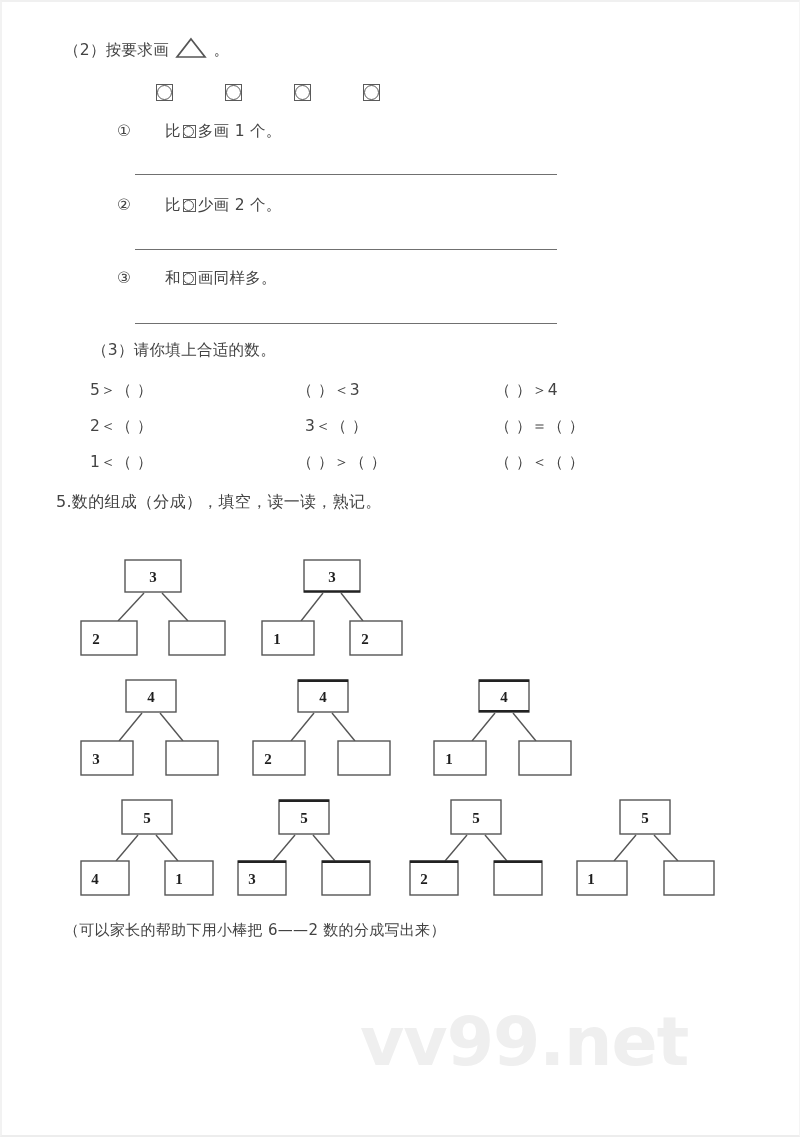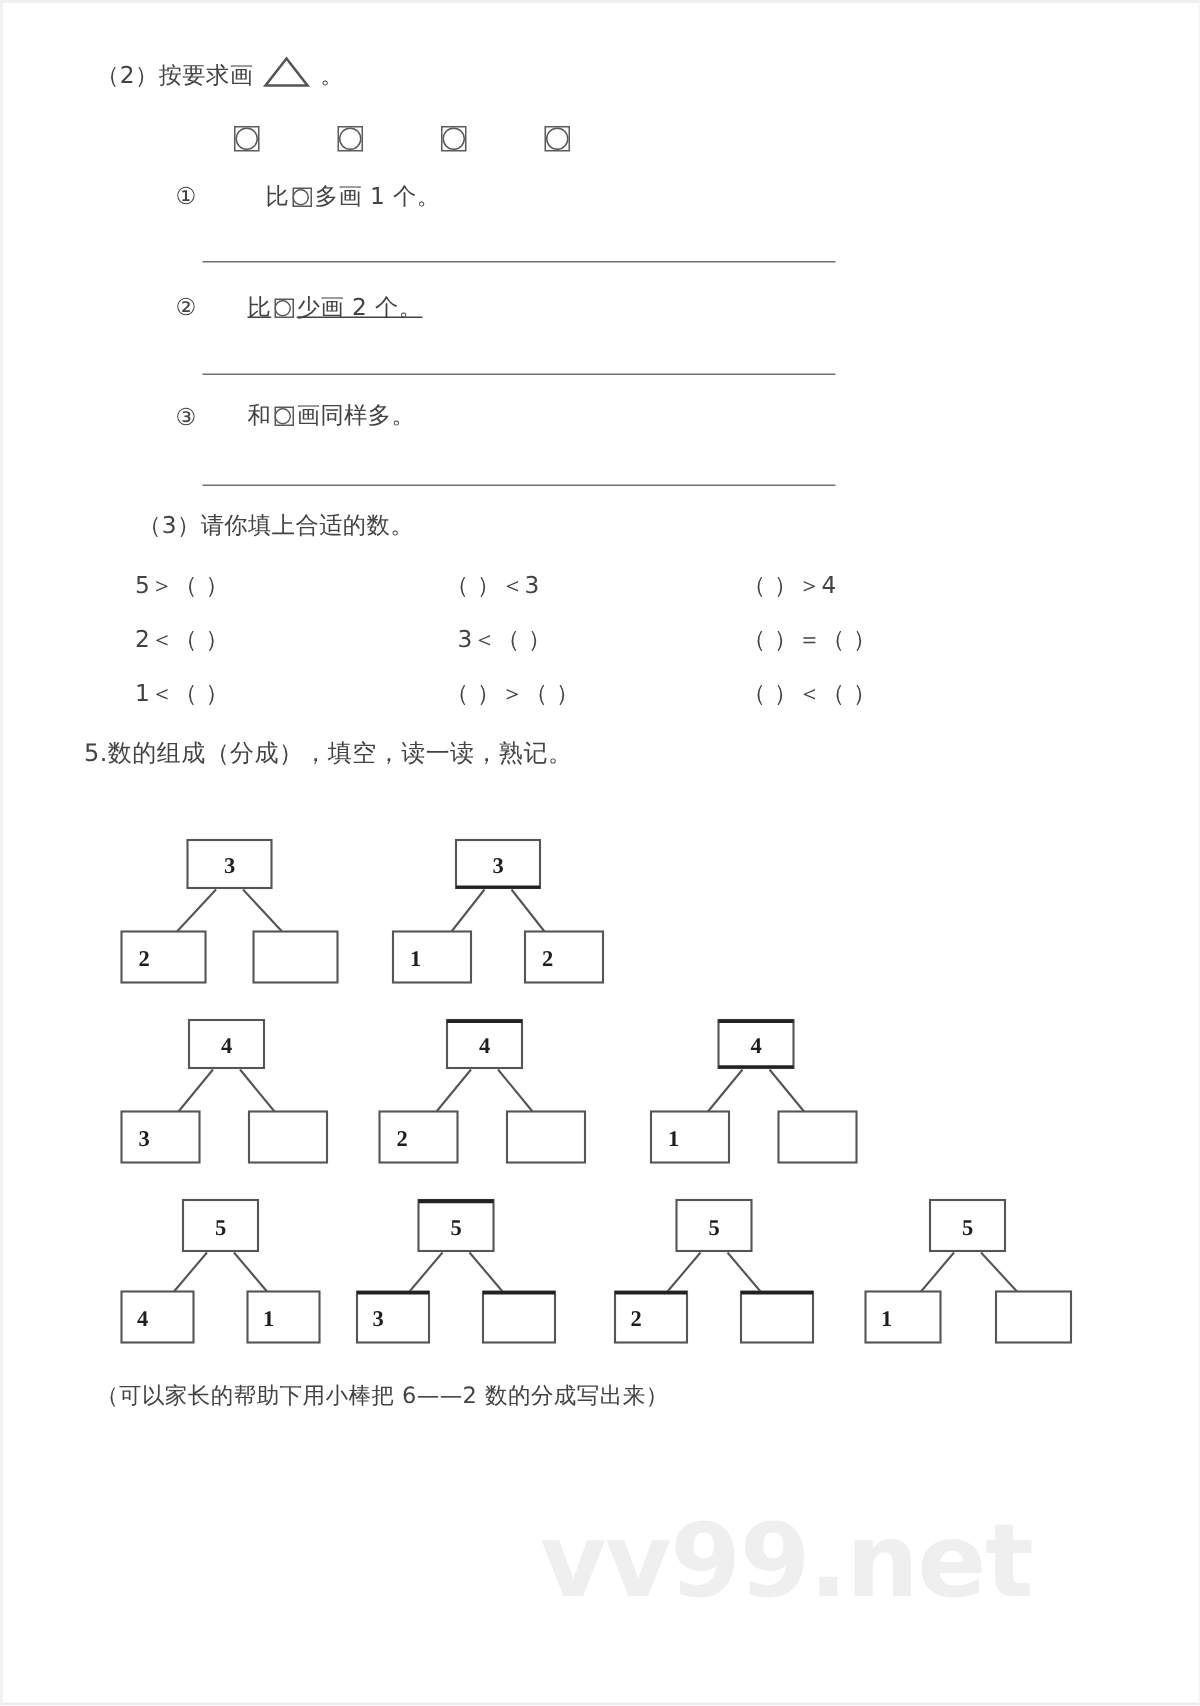--- a/index.html
+++ b/index.html
@@ -120,33 +120,33 @@
     <span class="tofu tofu-big"></span>
     <span style="display:inline-block;width:40px"></span>
     <span class="tofu tofu-big"></span>
     <span style="display:inline-block;width:40px"></span>
     <span class="tofu tofu-big"></span>
     <span style="display:inline-block;width:40px"></span>
     <span class="tofu tofu-big"></span>
   </div>
 
   <div class="ln cn" style="left:115px; top:122px;">①</div>
-  <div class="ln cn" style="left:163px; top:122px;margin-left:12px;">
+  <div class="ln cn" style="left:163px; top:122px;">
     <span>比</span><span class="tofu"></span><span>多画 1 个。</span>
   </div>
   <div class="rule" style="left:133px; top:172px; width:422px;"></div>
 
   <div class="ln cn" style="left:115px; top:196px;">②</div>
-  <div class="ln cn" style="left:163px; top:196px;text-decoration:underline;">
+  <div class="ln cn" style="left:163px; top:196px;">
     <span>比</span><span class="tofu"></span><span>少画 2 个。</span>
   </div>
   <div class="rule" style="left:133px; top:247px; width:422px;"></div>
 
   <div class="ln cn" style="left:115px; top:269px;">③</div>
-  <div class="ln cn" style="left:163px; top:269px;font-family:Liberation Mono, monospace;">
+  <div class="ln cn" style="left:163px; top:269px;">
     <span>和</span><span class="tofu"></span><span>画同样多。</span>
   </div>
   <div class="rule" style="left:133px; top:321px; width:422px;"></div>
 
   <div class="ln cn" style="left:62px; top:341px;margin-left:28px;">（3）请你填上合适的数。</div>
 
   <div class="ln cn" style="left:88px; top:381px;">5＞（      ）</div>
   <div class="ln cn" style="left:295px; top:381px;">（      ）＜3</div>
   <div class="ln cn" style="left:493px; top:381px;">（      ）＞4</div>
 

